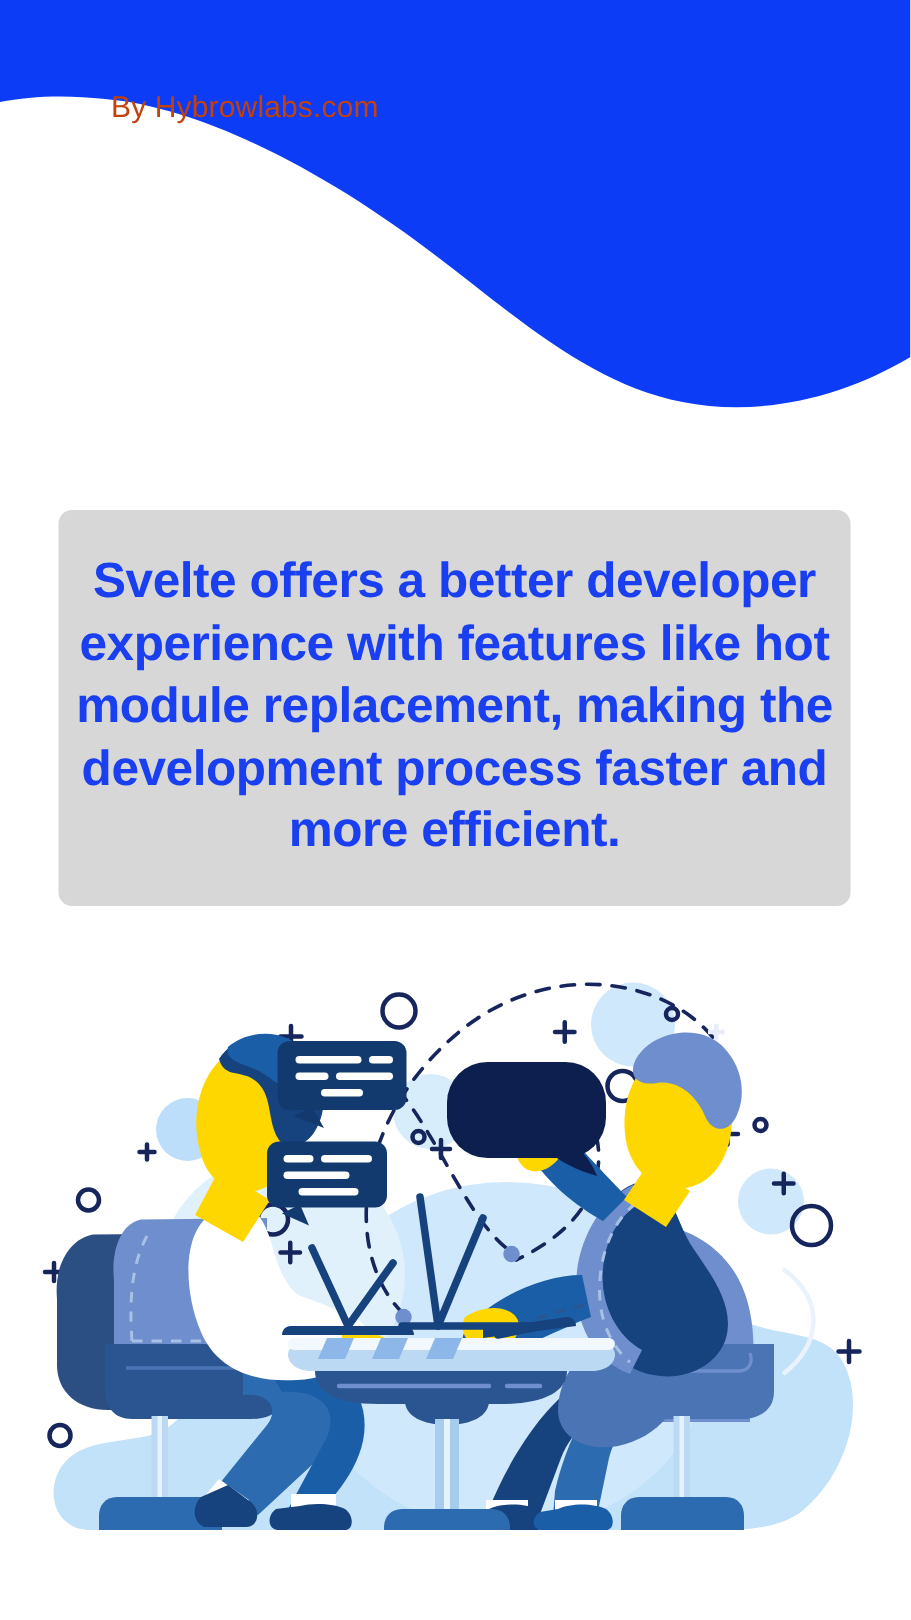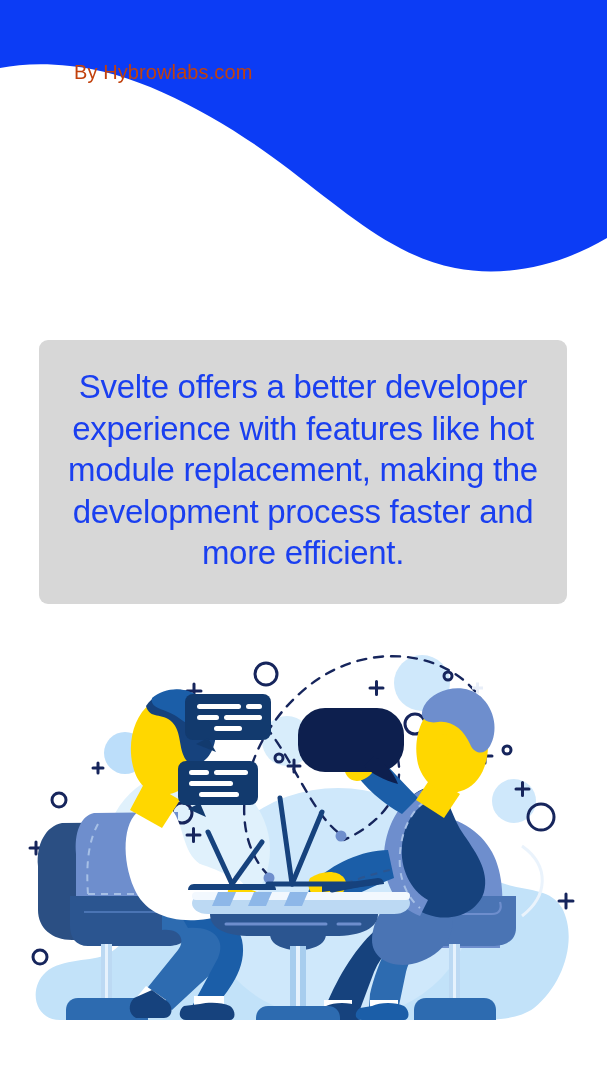--- a/index.html
+++ b/index.html
@@ -68,21 +68,21 @@
     align-items: center;
     justify-content: center;
     padding: 4px 8px 8px 8px;
   }
   .quote-text {
     color: #1a3ff0;
     font-size: 33px;
     line-height: 41.6px;
     text-align: center;
     letter-spacing: -0.3px;
-    font-weight: 400;
+    font-weight: 700;
   }
 
   
   .illustration {
     position: absolute;
     left: 22px;
     top: 628px;
     width: 563px;
     height: 404px;
     z-index: 2;

